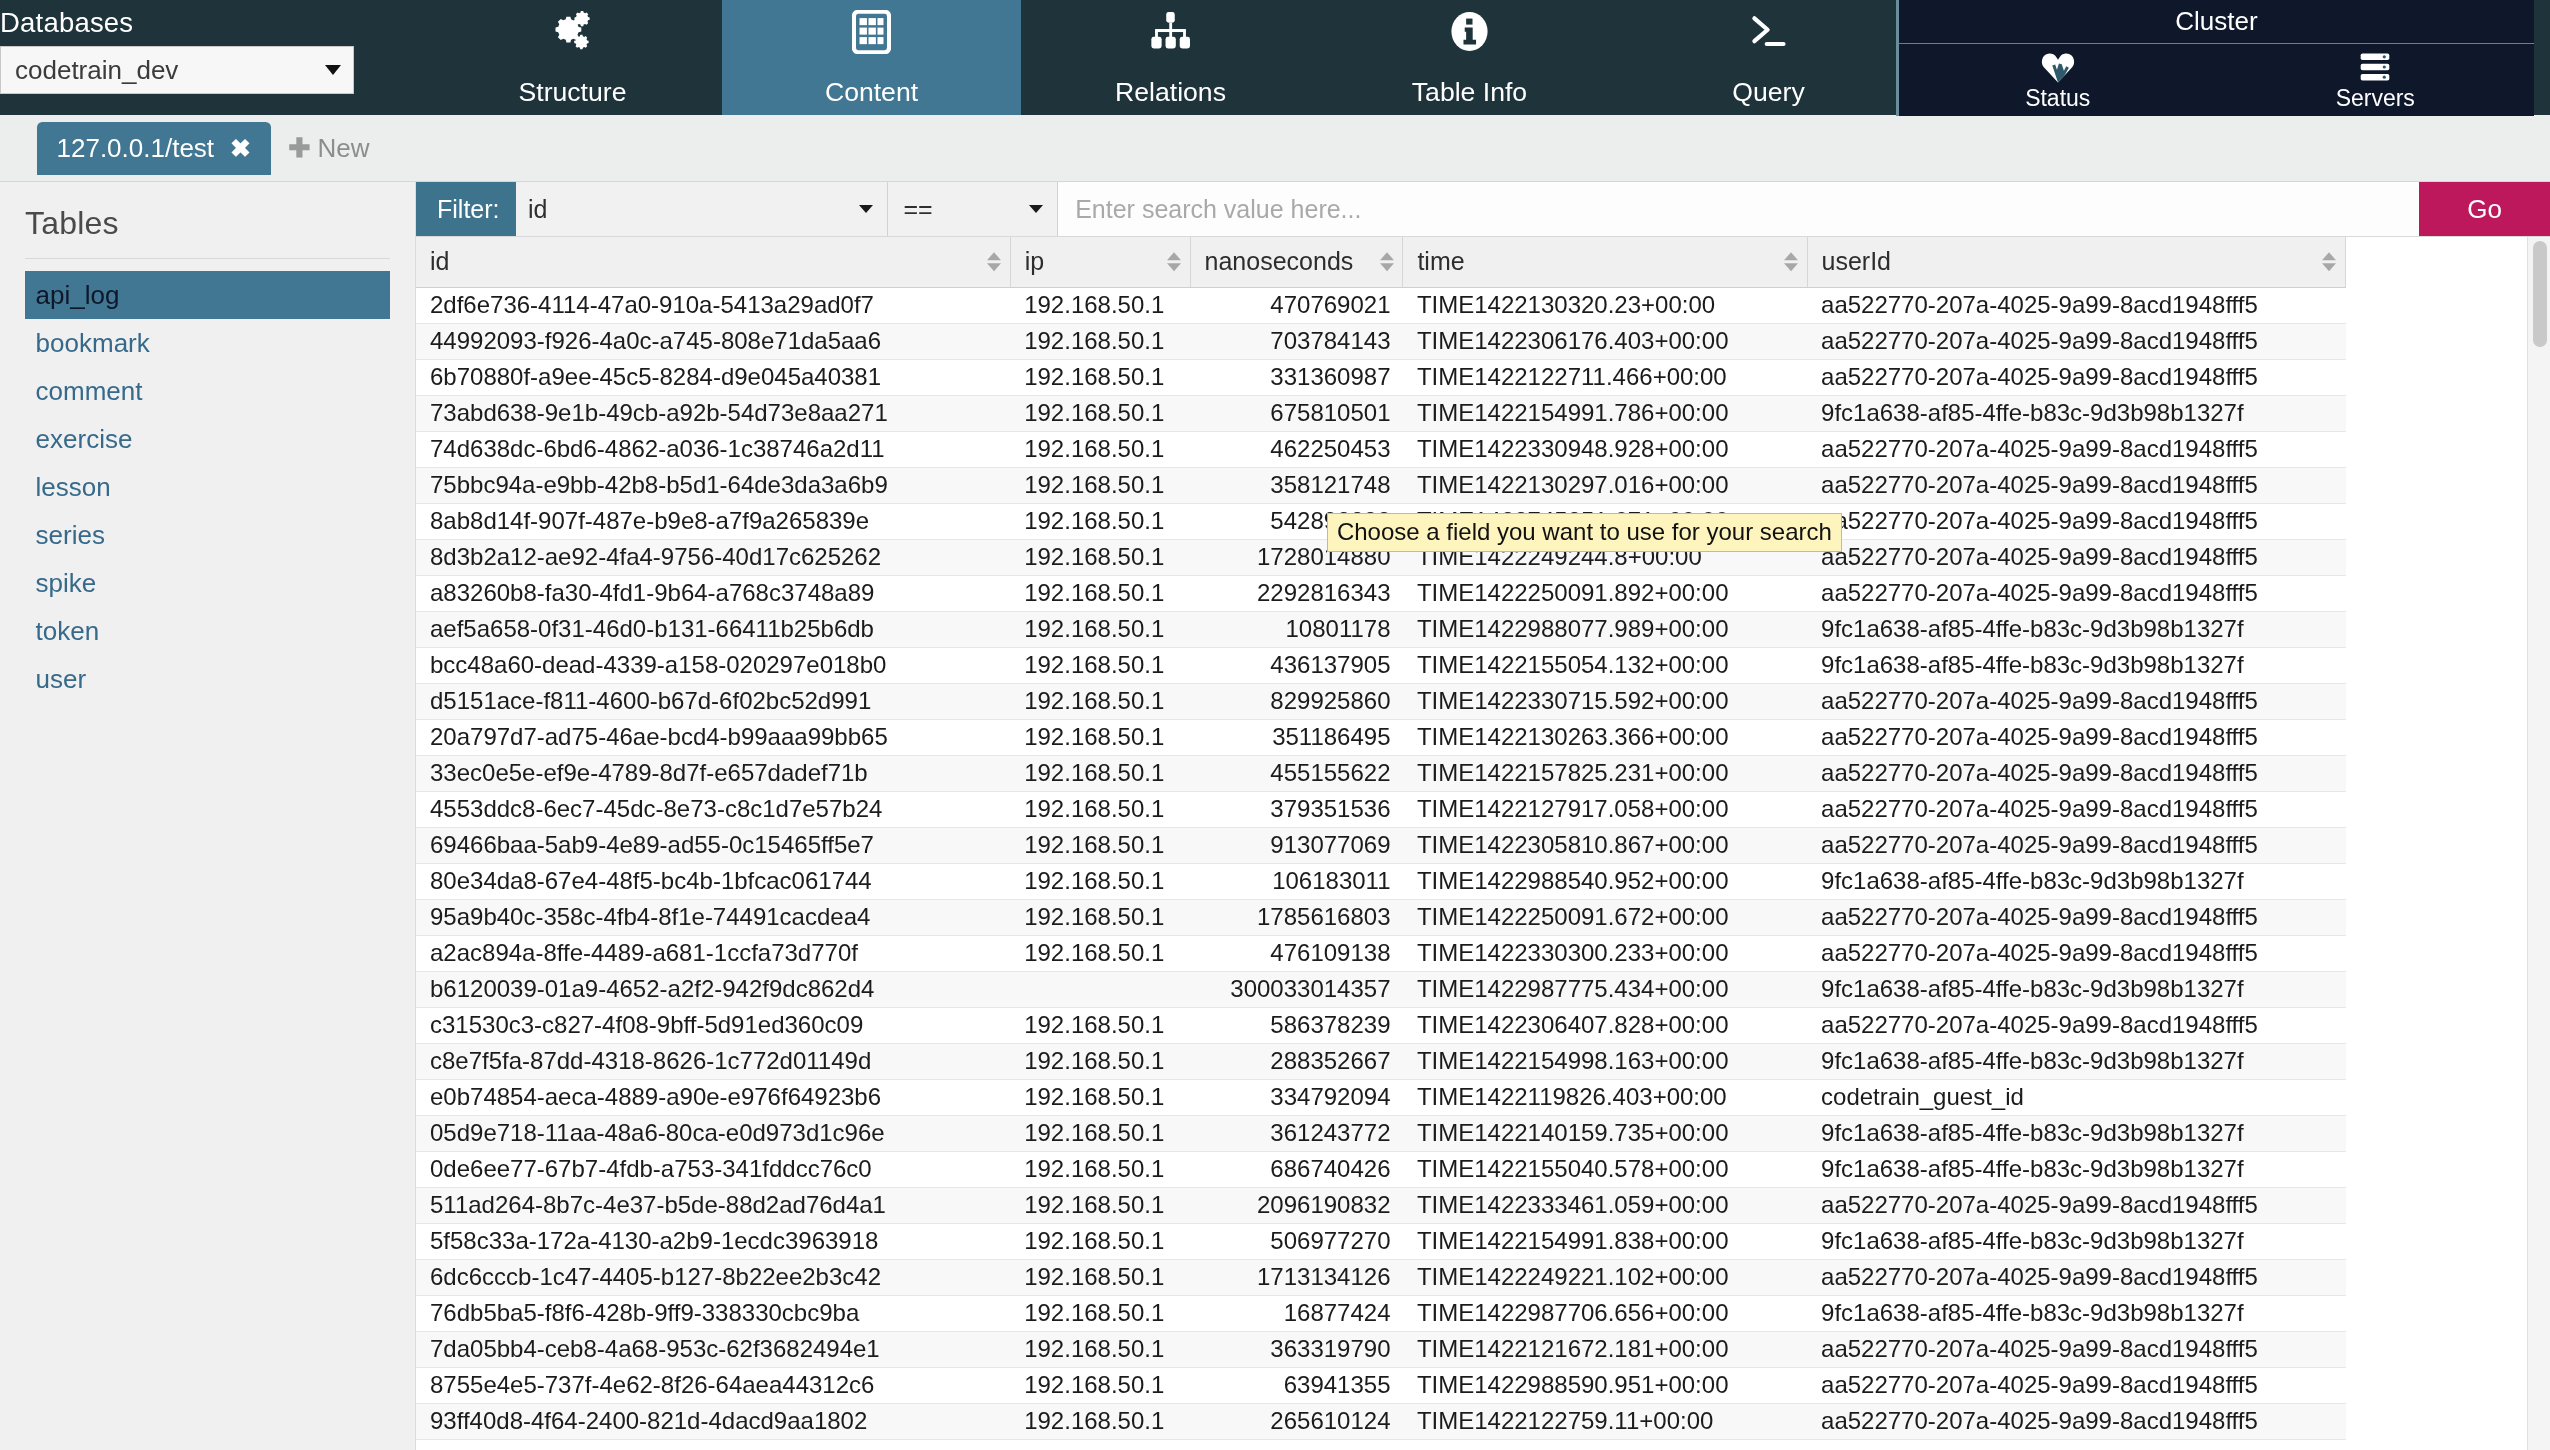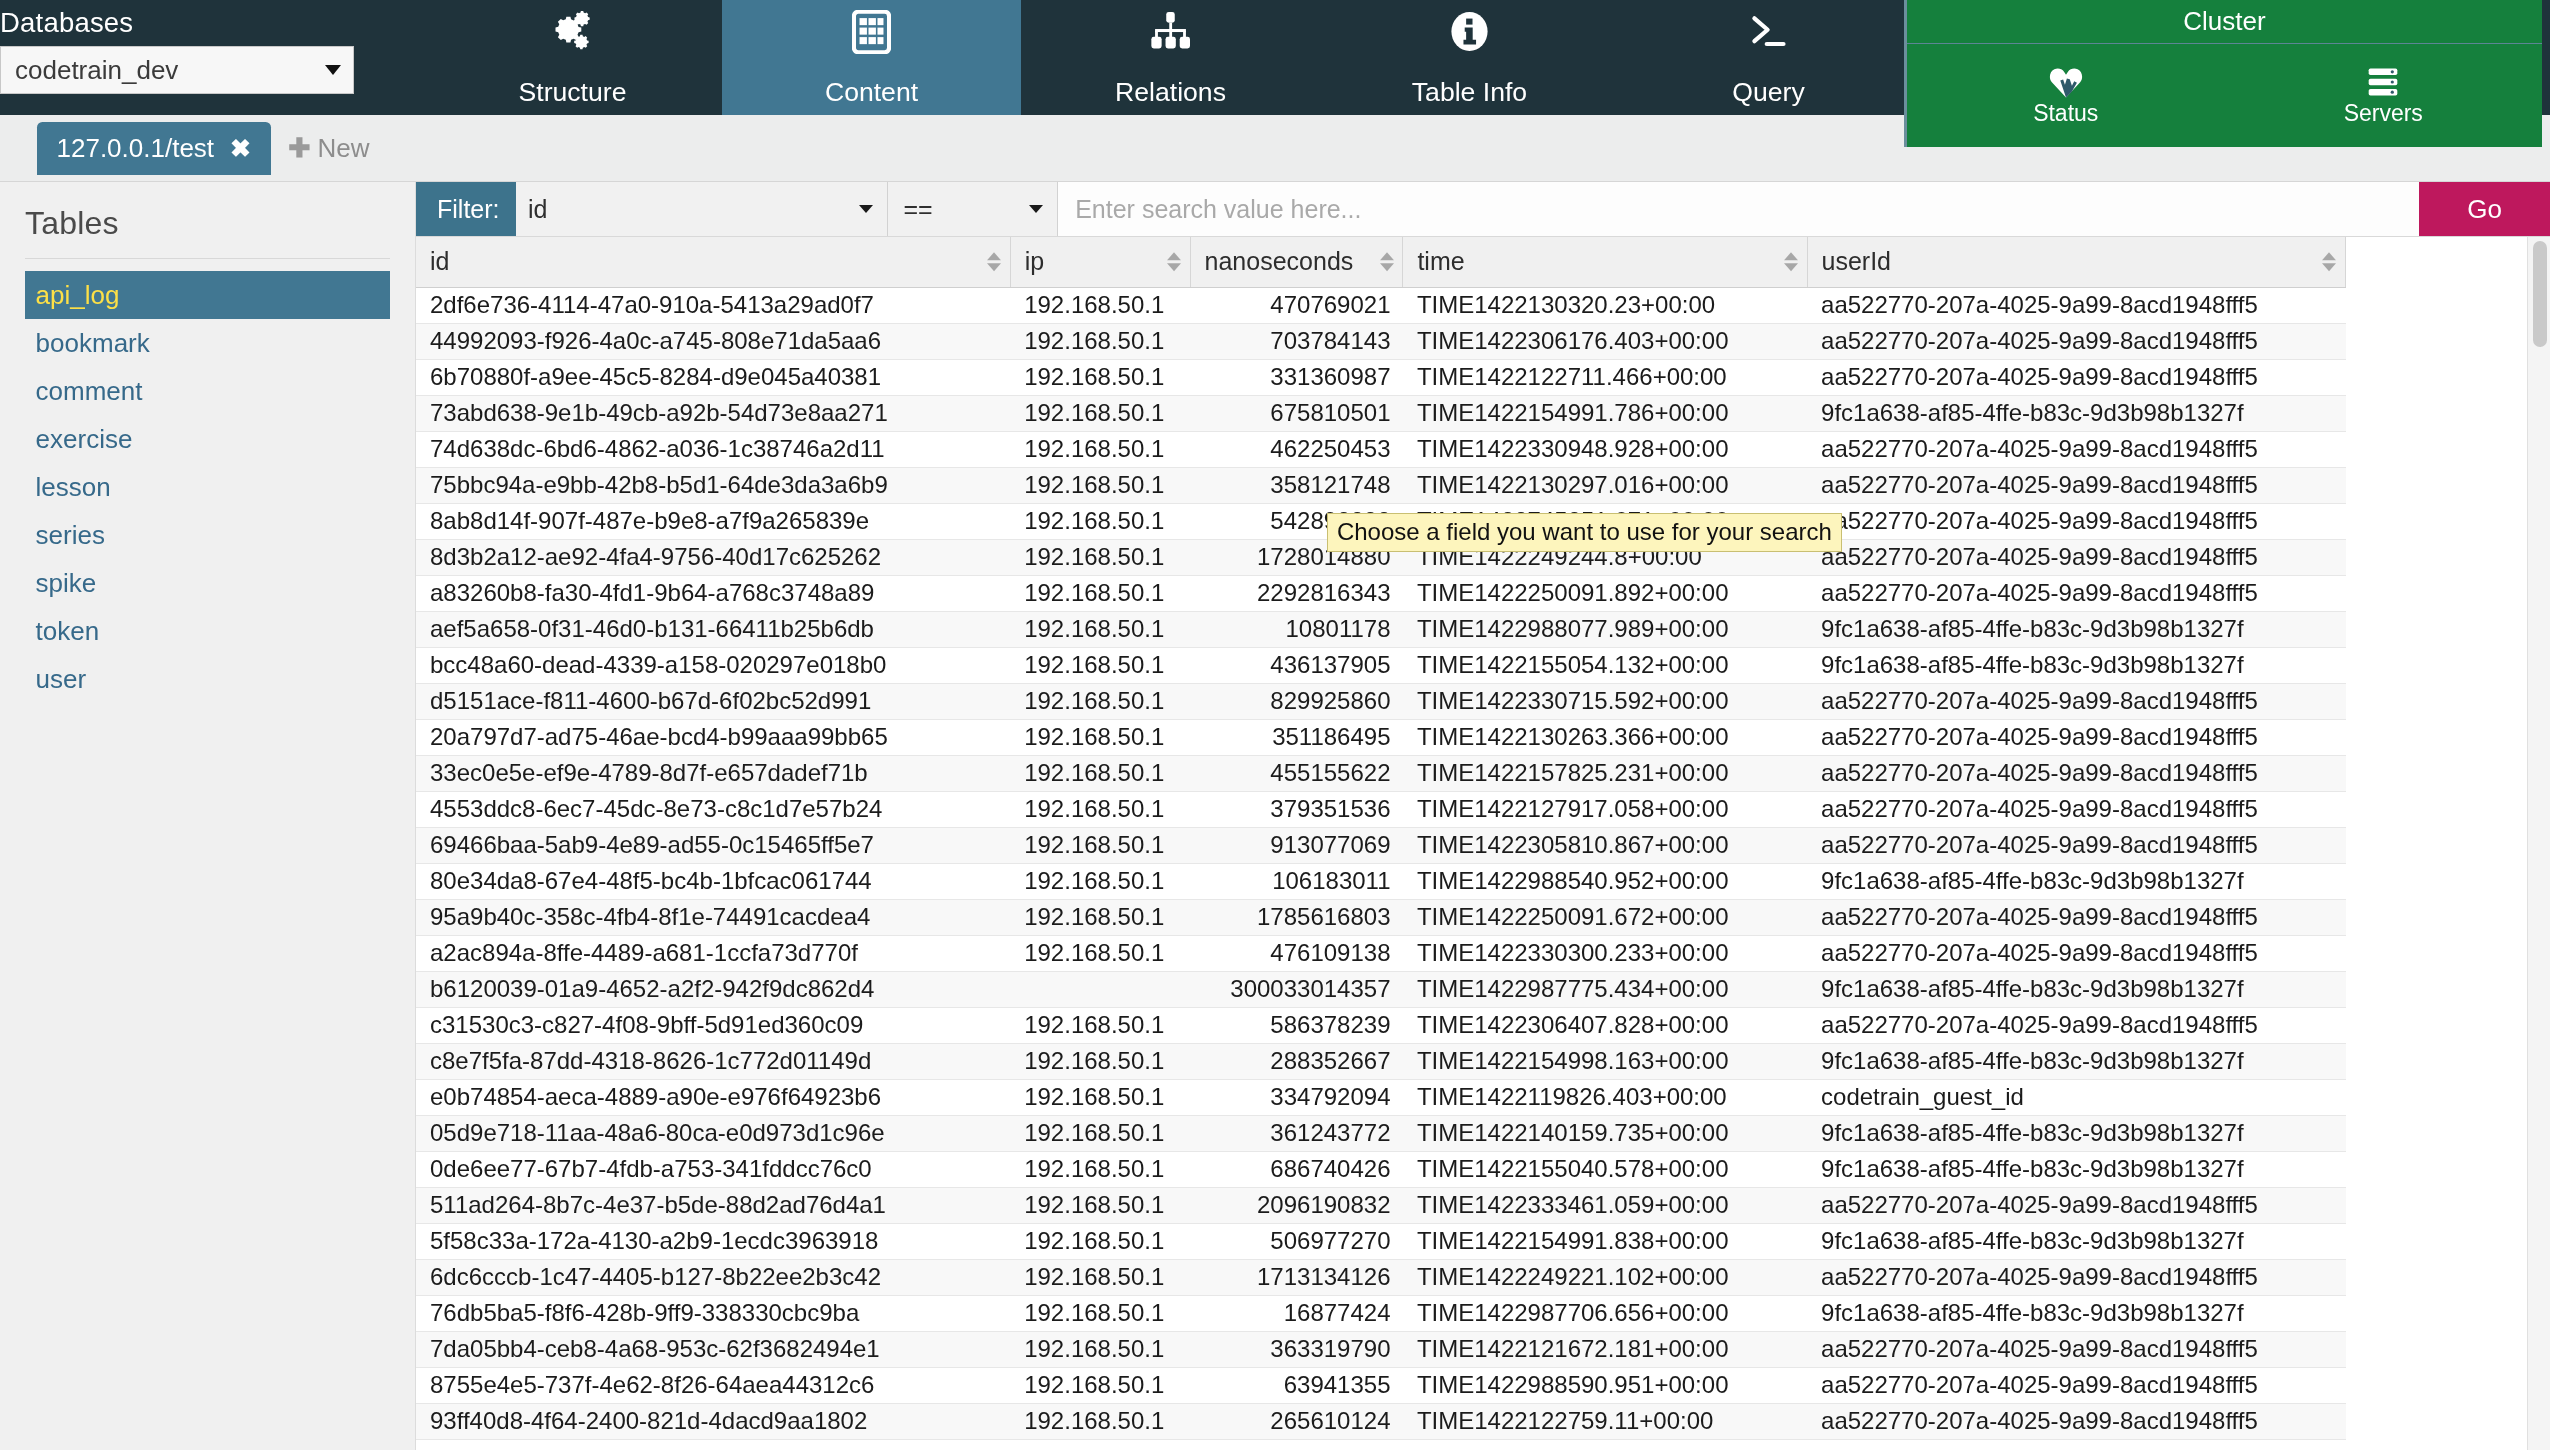--- a/index.html
+++ b/index.html
@@ -49,23 +49,23 @@
     color: #ffffff; cursor: pointer;
     background: #1f333b;
     gap: 22px;
   }
   .navtab.active { background: #417792; }
   .navtab .ticon { height: 46px; display:flex; align-items:center; justify-content:center; }
   .navtab .tlabel { font-size: 26.6px; line-height: 30px; }
 
   
   .cluster-group {
-    position: absolute; right: 8px; top: 0;
-    width: 638px; height: 147px;
-    background: #15803d;
+    position: absolute; right: 16px; top: 0;
+    width: 638px; height: 116px;
+    background: #0f172a;
     border-left: 3.5px solid #6b8e9c;
     display: flex; flex-direction: column;
   }
   .cluster-title {
     height: 44px; color: #ffffff; font-size: 26px;
     display: flex; align-items: center; justify-content: center;
     border-bottom: 1.8px solid #5d8595;
   }
   .cluster-tabs { flex: 1; display: flex; }
   .cluster-tab {
@@ -109,21 +109,21 @@
   .sidebar h2 {
     font-size: 32px; font-weight: normal; color: #4a4a4a;
     padding-bottom: 16px; letter-spacing: 0.2px;
   }
   .sidebar .rule { height:0.9px; background:#d8d8d8; margin-bottom: 12.4px; }
   .tbl-item {
     font-size: 26px; color: #36698a;
     padding: 8px 10.6px; cursor: pointer;
     line-height: 32px;
   }
-  .tbl-item.sel { background: #417792; color: #fde047; }
+  .tbl-item.sel { background: #417792; color: #0f172a; }
 
   .content { flex: 1; display: flex; flex-direction: column; position: relative; }
 
   
   .filterbar {
     height: 55px; display: flex; align-items: stretch;
     background: #f0f0f0; border-bottom: 0.9px solid #d9d9d9;
   }
   .filter-tag {
     background: #3d738c; color: #fff; font-size: 25px;

